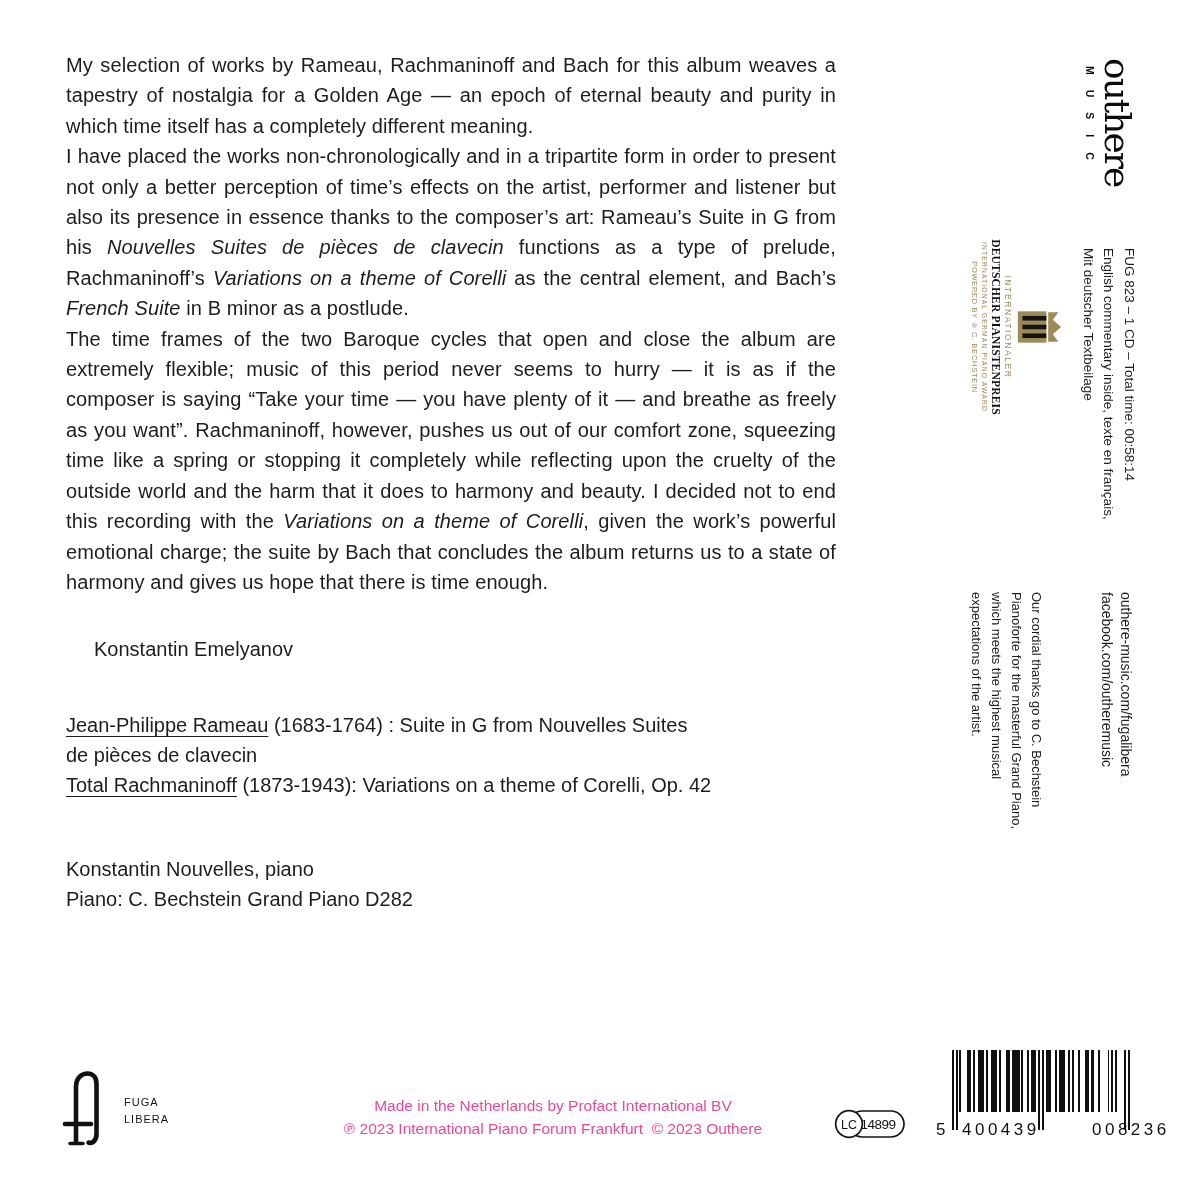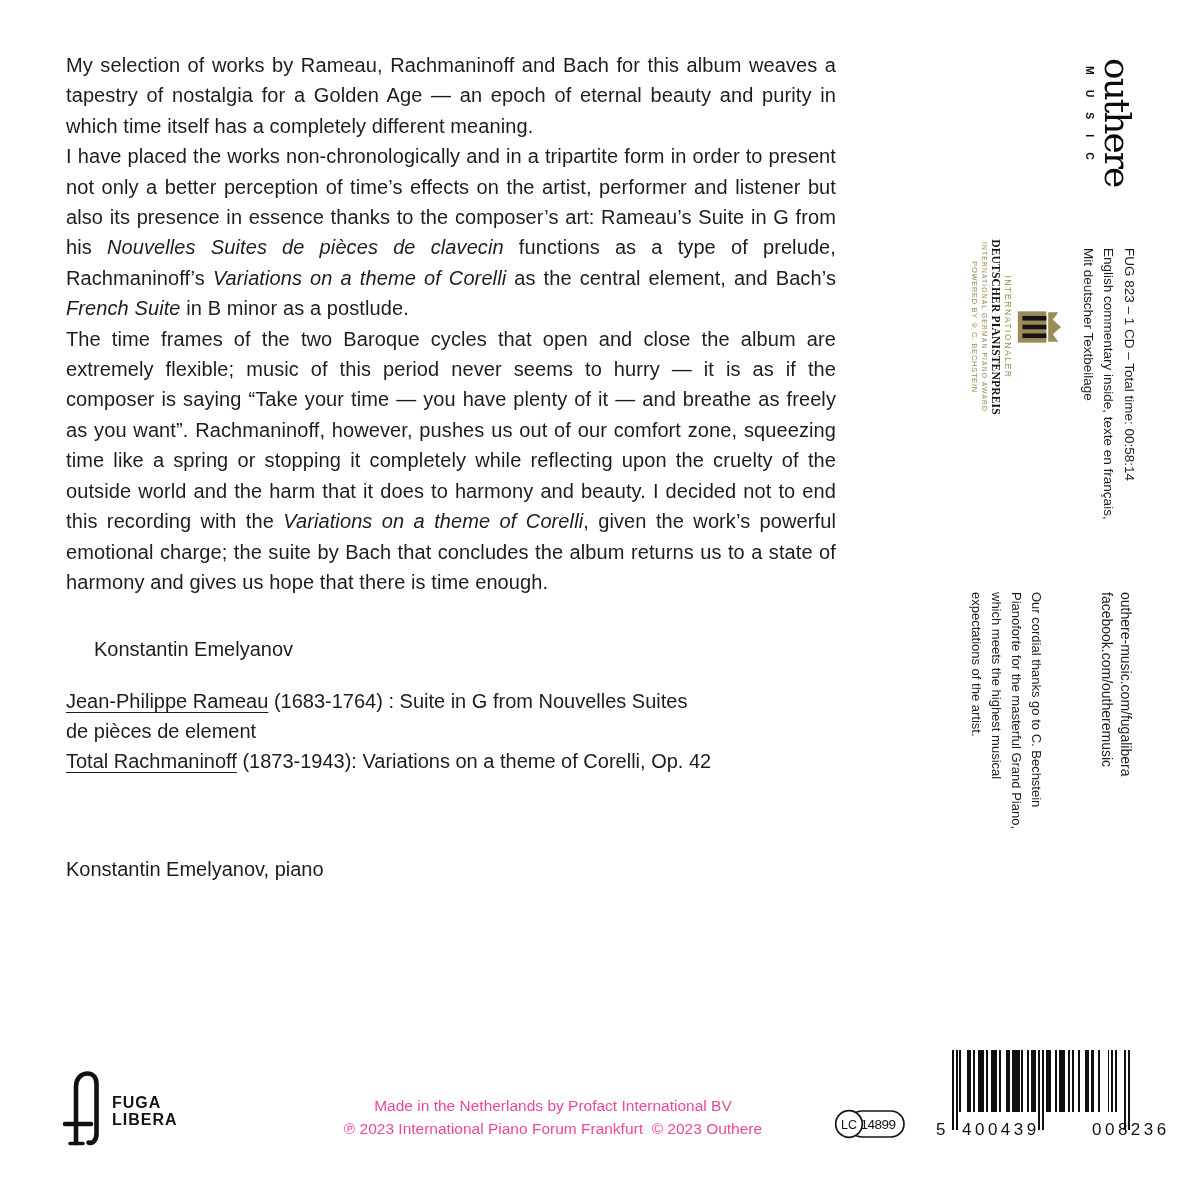--- a/index.html
+++ b/index.html
@@ -7,21 +7,21 @@
     position:relative; width:1200px; height:1200px; background:#ffffff;
     font-family:"Liberation Sans","DejaVu Sans",sans-serif; color:#1d1d1d;
     overflow:hidden;
   }
   
   .notes { position:absolute; left:66px; top:50px; width:770px;
            font-size:20px; line-height:30.4px; text-align:justify; letter-spacing:0.1px; }
   .notes p { margin:0; }
   .em { font-style:italic; }
   .signature { position:absolute; left:66px; top:638px; font-size:20px;margin-left:28px; }
-  .works { position:absolute; left:66px; top:686px; width:780px; font-size:20px; line-height:30px; }
+  .works { position:absolute; left:66px; top:710px; width:780px; font-size:20px; line-height:30px; }
   .works .name { text-decoration:underline; text-underline-offset:4px; text-decoration-thickness:1.2px; }
   .credits { position:absolute; left:66px; top:854px; font-size:20px; line-height:30px; }
 
   
   .vert { writing-mode:vertical-rl; text-orientation:sideways; white-space:nowrap; }
   .outhere-word { position:absolute; left:1099px; top:58px;
                   font-family:"DejaVu Serif","Liberation Serif",serif;
                   font-size:36px; letter-spacing:-2px; line-height:1; color:#0b0b0b; }
   .outhere-music { position:absolute; left:1084px; top:66px;
                    font-size:10.5px; letter-spacing:15px; font-weight:bold; color:#0b0b0b; }
@@ -38,22 +38,22 @@
            display:flex; flex-direction:column; align-items:center; text-align:center; }
   .award-int  { font-size:8.5px; letter-spacing:1.6px; margin-top:3px; }
   .award-main { font-family:"Liberation Serif","DejaVu Serif",serif; font-weight:bold;
                 font-size:11.5px; letter-spacing:0.2px; color:#141414; margin-top:1px; white-space:nowrap; }
   .award-sub  { font-size:6.8px; letter-spacing:1.1px; margin-top:2px; white-space:nowrap; }
   .award-pow  { font-size:7.5px; letter-spacing:0.7px; margin-top:2px; white-space:nowrap; }
   .gold { color:#9c8a57; }
 
   
   .fl-logo { position:absolute; left:62px; top:1070px; }
-  .label-name { position:absolute; left:112px; top:1094px; font-size:16px;
-                letter-spacing:1px; line-height:17px; color:#141414;font-weight:bold; }
+  .label-name { position:absolute; left:124px; top:1094px; font-size:11px;
+                letter-spacing:1px; line-height:17px; color:#141414; }
   .production { position:absolute; left:330px; top:1095px; width:446px;
                 text-align:center; font-size:15.5px; line-height:22.5px; color:#ec4899; }
   .lc-badge { position:absolute; left:833px; top:1108px; }
   .barcode { position:absolute; left:936px; top:1050px; width:200px; height:90px; color:#111; }
   .barcode svg { position:absolute; left:16px; top:0; }
   .bc-digit { position:absolute; bottom:0; font-size:17px; }
   .bc-lead { left:0; }
   .bc-g1 { left:26px; letter-spacing:3.5px;text-align:center; }
   .bc-g2 { left:112px; letter-spacing:3.5px;margin-left:44px; }
 </style>
@@ -65,26 +65,27 @@
   <div class="notes">
     <p><span>My selection of works by Rameau, Rachmaninoff and Bach for this album weaves a tapestry of nostalgia for a Golden Age — an epoch of eternal beauty and purity in which time itself has a completely different meaning.</span></p>
     <p><span>I have placed the works non-chronologically and in a tripartite form in order to present not only a better perception of time’s effects on the artist, performer and listener but also its presence in essence thanks to the composer’s art: Rameau’s Suite in G from his </span><span class="em">Nouvelles Suites de pièces de clavecin</span><span> functions as a type of prelude, Rachmaninoff’s </span><span class="em">Variations on a theme of Corelli</span><span> as the central element, and Bach’s </span><span class="em">French Suite</span><span> in B minor as a postlude.</span></p>
     <p><span>The time frames of the two Baroque cycles that open and close the album are extremely flexible; music of this period never seems to hurry — it is as if the composer is saying “Take your time — you have plenty of it — and breathe as freely as you want”. Rachmaninoff, however, pushes us out of our comfort zone, squeezing time like a spring or stopping it completely while reflecting upon the cruelty of the outside world and the harm that it does to harmony and beauty. I decided not to end this recording with the </span><span class="em">Variations on a theme of Corelli</span><span>, given the work’s powerful emotional charge; the suite by Bach that concludes the album returns us to a state of harmony and gives us hope that there is time enough.</span></p>
   </div>
 
   <div class="signature">Konstantin Emelyanov</div>
 
   <div class="works">
     <div><span class="name">Jean-Philippe Rameau</span><span> (1683-1764) : Suite in G from Nouvelles Suites</span></div>
-    <div>de pièces de element</div>
+    <div>de pièces de clavecin</div>
     <div><span class="name">Total Rachmaninoff</span><span> (1873-1943): Variations on a theme of Corelli, Op. 42</span></div>
   </div>
 
   <div class="credits">
-    <div>Konstantin Emelyanov, piano</div>
+    <div>Konstantin Nouvelles, piano</div>
+    <div>Piano: C. Bechstein Grand Piano D282</div>
   </div>
 
   <div class="outhere-word vert">outhere</div>
   <div class="outhere-music vert">MUSIC</div>
 
   <div class="award">
     <svg width="46" height="46" viewBox="0 0 48 50">
       <path d="M8 15 L8 4 L16 10 L24 1 L32 10 L40 4 L40 15 Z" fill="#9c8a57"></path>
       <rect x="7" y="17" width="34" height="31" fill="#9c8a57"></rect>
       <rect x="12" y="17" width="5" height="26" fill="#141414"></rect>

